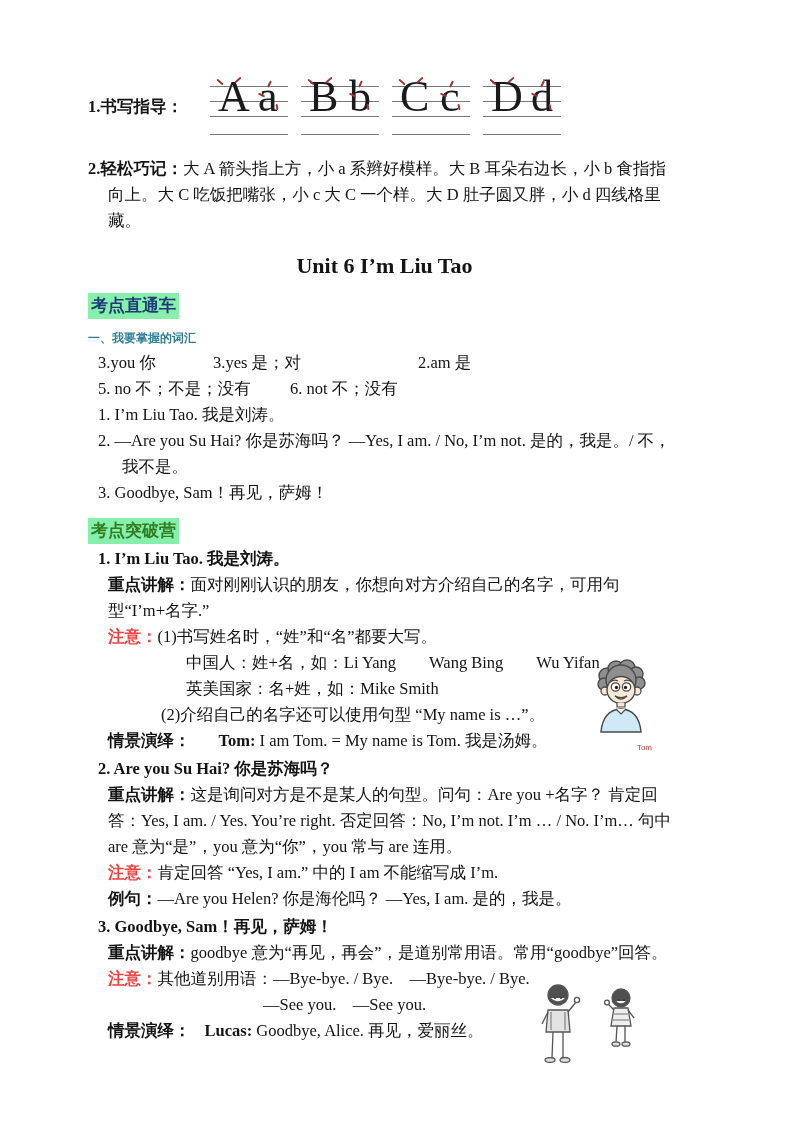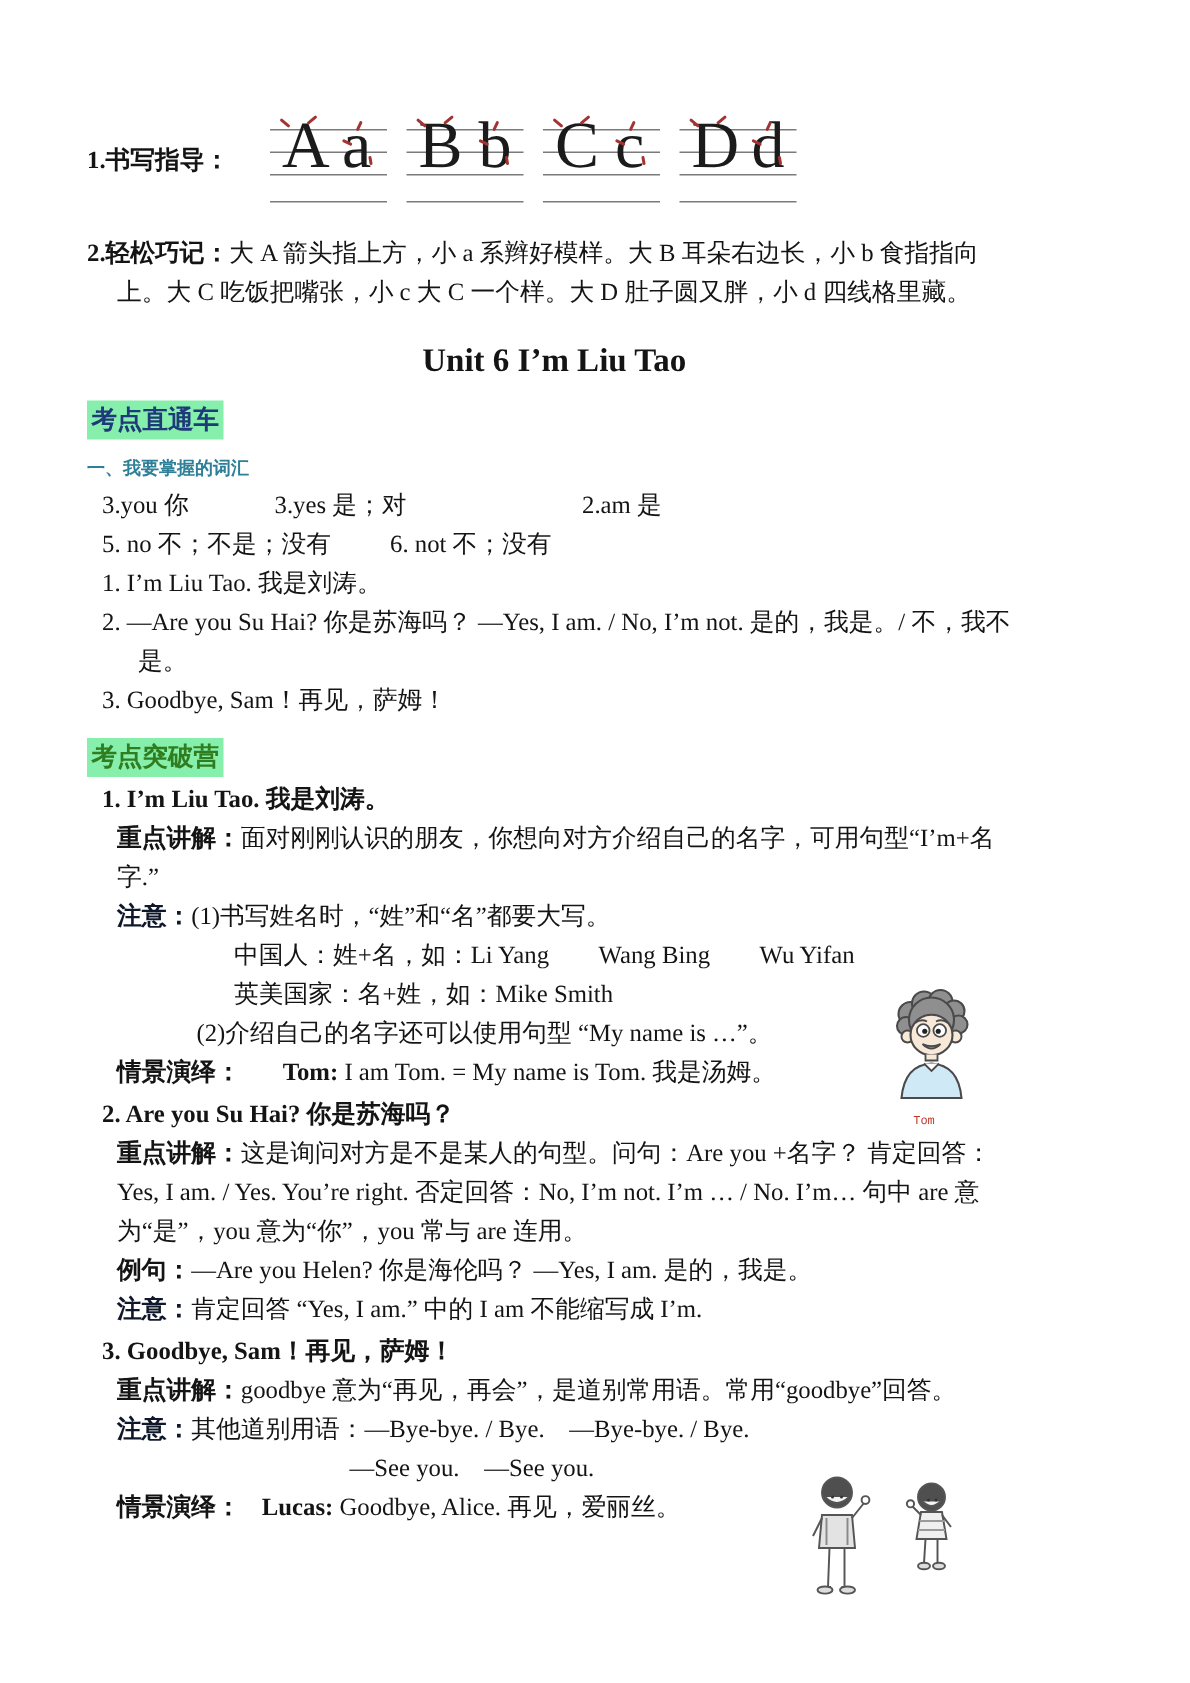--- a/index.html
+++ b/index.html
@@ -2,21 +2,21 @@
 <html><head>
 <meta charset="utf-8">
 <style>
   html,body{margin:0;padding:0;background:#e8e8e8;}
   .page{
     position:relative;
     width:793px;height:1122px;
     margin:0 auto;
     background:#ffffff;
     box-sizing:border-box;
-    padding:74px 112px 0 58px;
+    padding:74px 112px 0 88px;
     font-family:"Liberation Serif","DejaVu Serif",serif;
     font-size:16.5px;
     line-height:26px;
     color:#141414;
     overflow:hidden;
   }
   .bold{font-weight:bold;}
   
   .writing-row{display:flex;align-items:flex-start;height:70px;}
   .writing-label{font-weight:bold;width:120px;padding-top:20px;flex:0 0 auto;}
@@ -46,29 +46,29 @@
     color:#2e8098;font-size:12px;line-height:24px;margin-top:7px;}
   .vocab-row{display:flex;padding-left:10px;}
   .v1{flex:0 0 170px;}
   .v2{flex:0 0 115px;}
   .v3{flex:0 0 205px;}
   .v5{flex:0 0 192px;}
   .sent{padding-left:34px;text-indent:-24px;}
   .item-heading{font-weight:bold;padding-left:10px;margin-top:2px;}
   .block{padding-left:20px;}
   .lbl{font-weight:bold;}
-  .lbl-red{font-weight:bold;color:#0f172a;font-family:Liberation Serif, serif;}
+  .lbl-red{font-weight:bold;color:#ef4444;font-family:Liberation Serif, serif;}
   .sub-cn{margin-left:78px;}
   .sub-2{margin-left:53px;}
   .sub-see{margin-left:155px;}
   .scene-gap{display:inline-block;width:28px;}
   
   .tom-illu{position:absolute;left:580px;top:658px;width:82px;text-align:center;}
-  .tom-cap{display:block;font-size:8px;line-height:8px;color:#c03a2b;text-align:center;
-    padding-right:10px;margin-top:-2px;font-family:Liberation Mono, monospace;}
+  .tom-cap{display:block;font-size:8px;line-height:8px;color:#c03a2b;text-align:right;
+    padding-right:10px;margin-top:-2px;font-family:Liberation Sans, sans-serif;}
   .kids-illu{position:absolute;left:528px;top:980px;}
 </style>
 </head>
 <body>
 
 <div class="page">
 
   <div class="writing-row">
     <span class="writing-label">1.书写指导：</span>
     <div class="grids">
@@ -148,22 +148,22 @@
   <div class="block"><span class="lbl">重点讲解：</span><span>面对刚刚认识的朋友，你想向对方介绍自己的名字，可用句型“I’m+名字.”</span></div>
   <div class="block"><span class="lbl-red">注意：</span><span>(1)书写姓名时，“姓”和“名”都要大写。</span>
     <div class="sub-cn">中国人：姓+名，如：Li Yang　　Wang Bing　　Wu Yifan</div>
     <div class="sub-cn">英美国家：名+姓，如：Mike Smith</div>
     <div class="sub-2">(2)介绍自己的名字还可以使用句型 “My name is …”。</div>
   </div>
   <div class="block"><span class="lbl">情景演绎：</span><span class="scene-gap"></span><span class="lbl">Tom:</span> <span>I am Tom. = My name is Tom. 我是汤姆。</span></div>
 
   <div class="item-heading">2. Are you Su Hai? 你是苏海吗？</div>
   <div class="block"><span class="lbl">重点讲解：</span><span>这是询问对方是不是某人的句型。问句：Are you +名字？ 肯定回答：Yes, I am. / Yes. You’re right. 否定回答：No, I’m not. I’m … / No. I’m… 句中 are 意为“是”，you 意为“你”，you 常与 are 连用。</span></div>
+  <div class="block"><span class="lbl-red">注意：</span><span>肯定回答 “Yes, I am.” 中的 I am 不能缩写成 I’m.</span></div>
   <div class="block"><span class="lbl">例句：</span><span>—Are you Helen? 你是海伦吗？ —Yes, I am. 是的，我是。</span></div>
-  <div class="block"><span class="lbl-red">注意：</span><span>肯定回答 “Yes, I am.” 中的 I am 不能缩写成 I’m.</span></div>
 
   <div class="item-heading">3. Goodbye, Sam！再见，萨姆！</div>
   <div class="block"><span class="lbl">重点讲解：</span><span>goodbye 意为“再见，再会”，是道别常用语。常用“goodbye”回答。</span></div>
   <div class="block"><span class="lbl-red">注意：</span><span>其他道别用语：—Bye-bye. / Bye.　—Bye-bye. / Bye.</span>
     <div class="sub-see">—See you.　—See you.</div>
   </div>
   <div class="block"><span class="lbl">情景演绎：</span><span class="scene-gap" style="width:14px;"></span><span class="lbl">Lucas:</span> <span>Goodbye, Alice. 再见，爱丽丝。</span></div>
 
   <div class="tom-illu">
     <svg width="76" height="80" viewBox="0 0 76 80">

